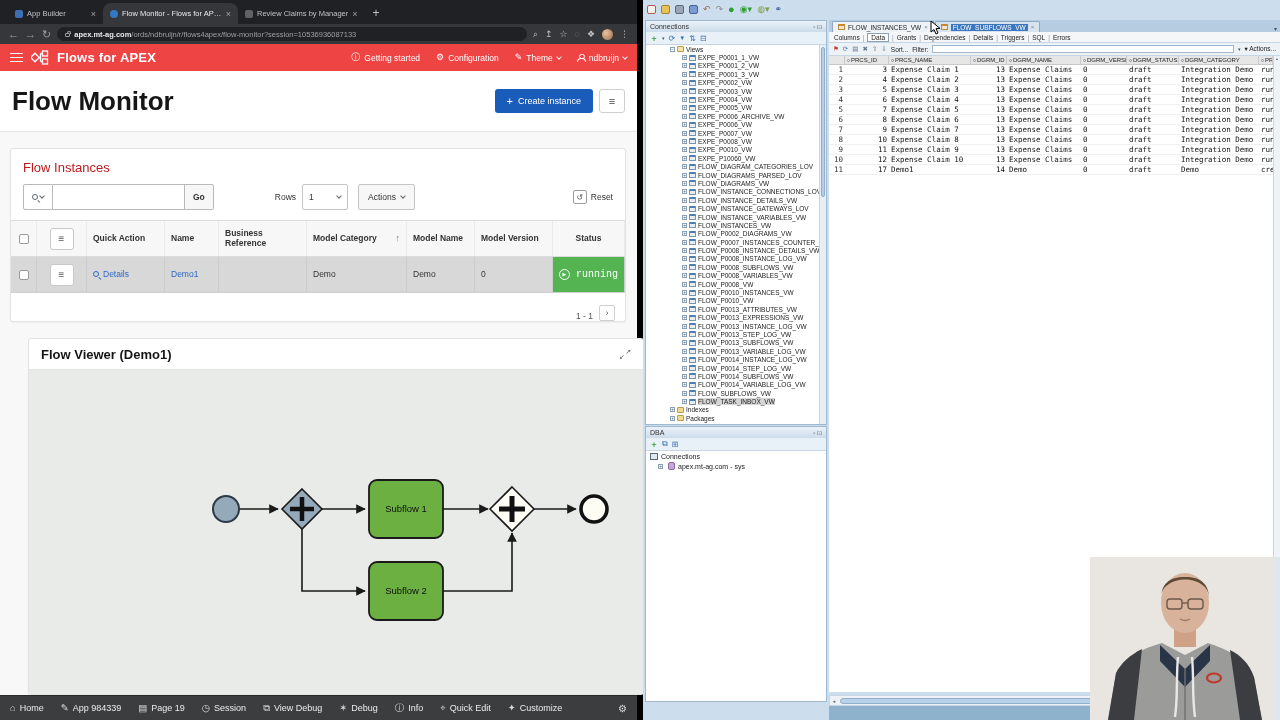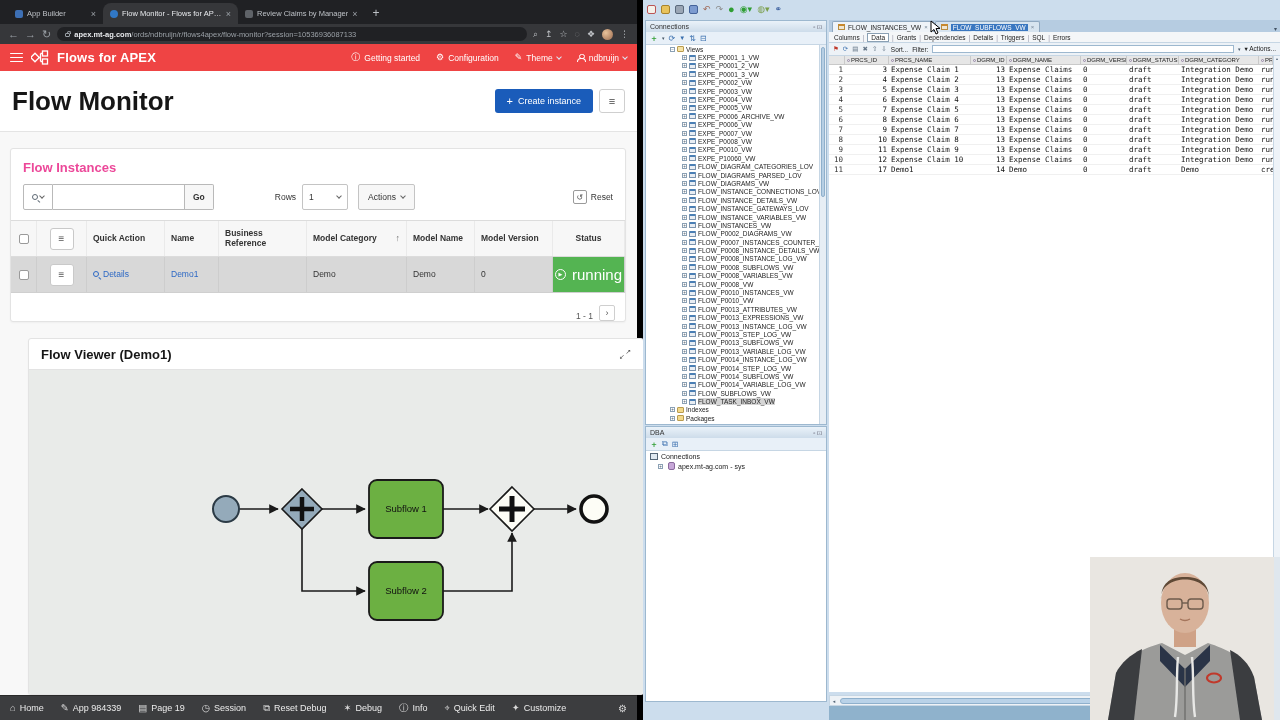--- a/index.html
+++ b/index.html
@@ -50,21 +50,21 @@
   .h1{font-size:26px;font-weight:bold;color:#161616;}
   .titlebtns{margin-left:auto;display:flex;gap:6px;align-items:center;}
   .btn-create{height:24px;background:#1a5cba;color:#fff;font-size:9px;border-radius:3px;display:flex;align-items:center;gap:5px;padding:0 12px;}
   .btn-create .plus{font-size:11px;}
   .btn-menu{width:26px;height:24px;background:#fff;border:1px solid #cfcfcf;border-radius:3px;display:flex;align-items:center;justify-content:center;color:#444;font-size:11px;}
 
   
   .content{position:absolute;left:0;top:131px;width:100%;height:564px;background:#f8f8f8;border-top:1px solid #e4e4e4;padding:16px 10px;}
   .card{background:#fff;border:1px solid #e3e3e3;border-radius:3px;box-shadow:0 1px 2px rgba(0,0,0,.04);}
   .card1{position:absolute;left:10px;top:16px;width:616px;}
-  .cardtitle{font-size:13px;font-weight:700;color:#ec4899;padding:11px 12px 9px;}
+  .cardtitle{font-size:13px;font-weight:400;color:#b91c1c;padding:11px 12px 9px;}
   .irtoolbar{display:flex;align-items:center;padding:0 12px 10px;font-size:8.5px;color:#333;}
   .sgroup{display:flex;}
   .scombo{width:30px;height:26px;border:1px solid #b9b9b9;border-radius:2px 0 0 2px;display:flex;align-items:center;justify-content:center;gap:2px;background:#fff;}
   .mag{width:6px;height:6px;border:1.2px solid #5f6a75;border-radius:50%;position:relative;}
   .mag:after{content:"";position:absolute;left:5px;top:5px;width:3px;height:1.2px;background:#5f6a75;transform:rotate(40deg);transform-origin:0 0;}
   .chevg{width:4px;height:4px;border-right:1.2px solid #666;border-bottom:1.2px solid #666;transform:rotate(45deg);margin-top:-2px;}
   .sinput{width:132px;height:26px;border:1px solid #b9b9b9;border-left:none;background:#fff;}
   .btn-go{height:26px;border:1px solid #b9b9b9;border-left:none;border-radius:0 2px 2px 0;background:#f7f7f7;display:flex;align-items:center;padding:0 8px;font-weight:bold;color:#333;}
   .lbl-rows{margin-left:14px;margin-right:6px;padding-left:47px;}
   .sel-rows{width:46px;height:26px;border:1px solid #c4c4c4;border-radius:2px;background:#fff;display:flex;align-items:center;justify-content:space-between;padding:0 6px;}
@@ -89,21 +89,21 @@
   .w-st{flex:1;justify-content:center;padding:0;}
   .cbx{width:10px;height:10px;border:1px solid #9a9a9a;border-radius:2px;background:#fff;}
   .minimenu{width:24px;height:22px;border:1px solid #c9c9c9;border-radius:3px;background:#fff;display:flex;align-items:center;justify-content:center;color:#555;font-size:10px;}
   .sorticon{color:#777;font-size:9px;}
   .link{color:#2c68c4;}
   .qa-link{display:flex;align-items:center;gap:4px;color:#2c68c4;}
   .qa-link .mag{border-color:#2c68c4;}
   .qa-link .mag:after{background:#2c68c4;}
   .statuscell{background:#54b452;color:#fff;display:flex;align-items:center;justify-content:center;gap:6px;height:100%;width:100%;}
   .playring{width:11px;height:11px;border:1px solid #fff;border-radius:50%;display:flex;align-items:center;justify-content:center;font-size:5px;color:#fff;}
-  .statustxt{font-size:15px;}
+  .statustxt{font-size:10px;font-family:Liberation Mono, monospace;}
   .irfooter{display:flex;align-items:flex-end;justify-content:flex-end;gap:6px;height:28px;padding:0 10px;font-size:8.5px;color:#555;}
   .btn-next{width:16px;height:16px;border:1px solid #cfcfcf;border-radius:2px;background:#fff;display:flex;align-items:center;justify-content:center;color:#555;font-size:9px;}
 
   .card2{position:absolute;left:28px;top:206px;width:616px;height:357px;overflow:hidden;}
   .vhdr{display:flex;align-items:center;height:30px;padding:0 12px;}
   .vhdr .t{font-size:13px;font-weight:600;color:#161616;}
   .expand{margin-left:auto;position:relative;width:12px;height:12px;}
   .expand span{position:absolute;font-size:7px;color:#555;line-height:1;}
   .expand .ne{right:0;top:0;}
   .expand .sw{left:0;bottom:0;}
@@ -425,21 +425,21 @@
         <span class="devitem">
           <span class="ic">▤</span>
           <span>Page 19</span>
         </span>
         <span class="devitem">
           <span class="ic">◷</span>
           <span>Session</span>
         </span>
         <span class="devitem">
           <span class="ic">⧉</span>
-          <span>Reset Debug</span>
+          <span>View Debug</span>
         </span>
         <span class="devitem">
           <span class="ic">✶</span>
           <span>Debug</span>
         </span>
         <span class="devitem">
           <span class="ic">ⓘ</span>
           <span>Info</span>
         </span>
         <span class="devitem">

